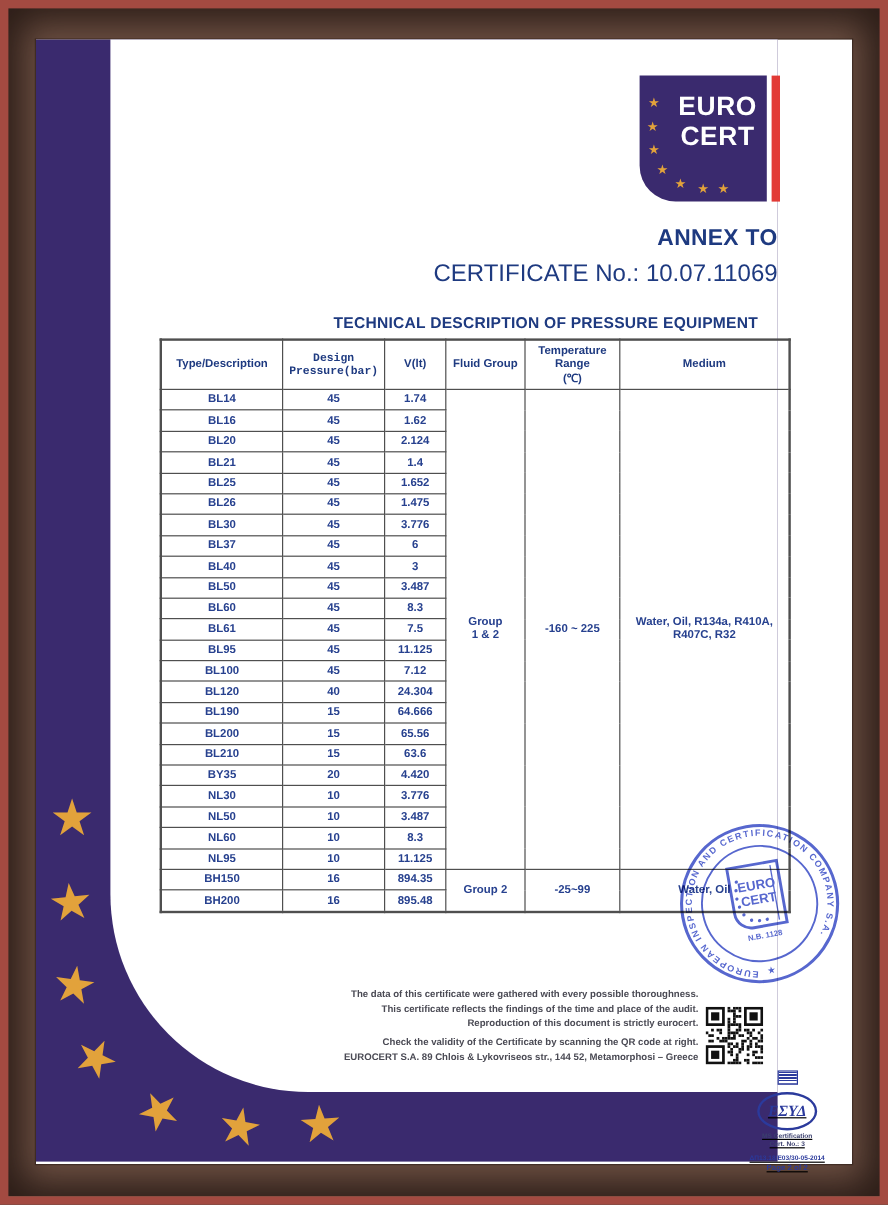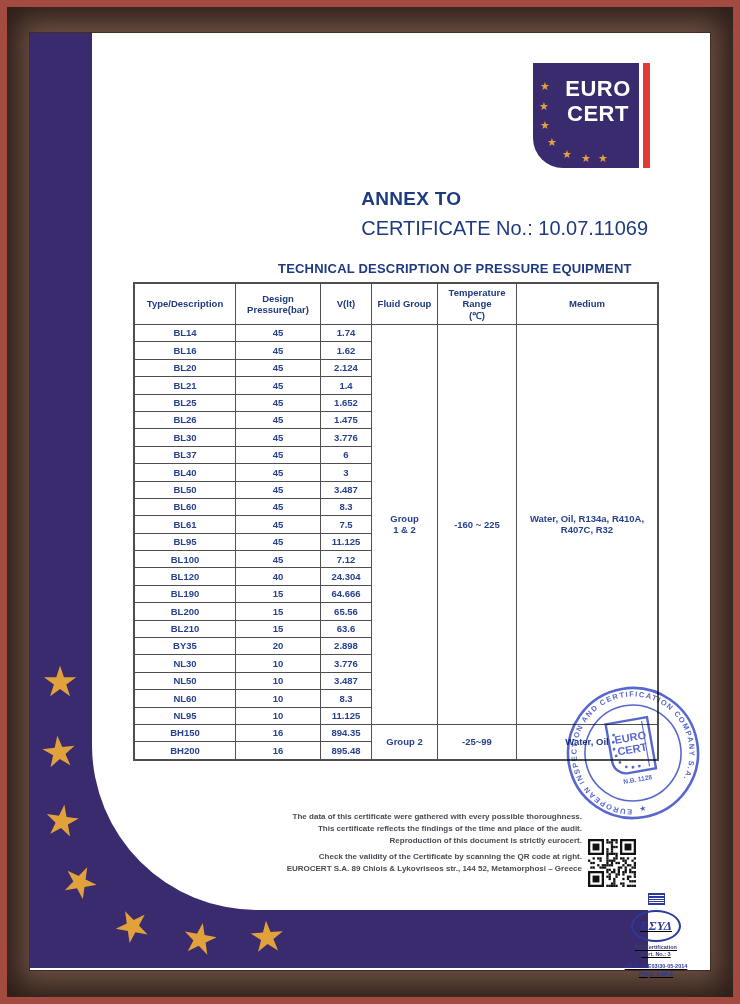--- a/index.html
+++ b/index.html
@@ -16,40 +16,40 @@
   .star{position:absolute;color:var(--gold);font-size:42px;line-height:42px;width:44px;
         text-align:center;}
   
   .logo{position:absolute;left:503px;top:30px;width:106px;height:105px;background:var(--purple);
         border-bottom-left-radius:30px;}
   .logo-text{position:absolute;left:28px;top:13px;width:74px;text-align:center;color:#fff;
              font-weight:bold;font-size:22px;line-height:25px;letter-spacing:.5px;}
   .logo-star{position:absolute;color:var(--gold);font-size:11px;line-height:11px;}
   .logo-bar{position:absolute;left:613px;top:30px;width:7px;height:105px;background:var(--red);}
   
-  .heads{position:absolute;right:62px;top:155px;color:var(--navy);}
+  .heads{position:absolute;right:62px;top:155px;text-align:right;color:var(--navy);}
   .annex{font-size:19px;font-weight:bold;letter-spacing:.3px;}
   .certno{font-size:20px;margin-top:7px;}
   .tbl-title{position:absolute;left:248px;top:228px;width:390px;text-align:left;
              color:var(--navy);font-size:13px;font-weight:bold;letter-spacing:.2px;}
   
   .tbl{position:absolute;left:103px;top:249px;border-collapse:collapse;table-layout:fixed;
        width:517px;}
   .tbl th,.tbl td{border:1px solid #4f4f4f;text-align:center;vertical-align:middle;
        color:var(--ink-table);font-weight:bold;font-size:9.5px;white-space:pre-line;
        padding:0;line-height:11.5px;}
   .tbl th{height:40px;color:var(--navy);}
   .tbl td{height:16.4px;}
   .tbl{border:2px solid #4f4f4f;}
   
   .stamp{position:absolute;left:533px;top:650px;width:140px;height:140px;opacity:.88;
          mix-blend-mode:multiply;}
   
   .foot{position:absolute;right:128px;text-align:right;color:var(--ink-foot);
-        font-size:8px;line-height:12px;font-weight:bold;}
+        font-size:8px;line-height:12px;font-weight:bold;margin-top:12px;}
   .qr{position:absolute;left:558px;top:806px;width:48px;height:48px;}
   
   .esyd{position:absolute;left:592px;top:858px;width:68px;text-align:center;text-decoration:underline;}
   .esyd-flag{display:inline-block;width:15px;height:10px;margin-bottom:1px;
       background:repeating-linear-gradient(180deg,#2b3a9c 0 1.2px,#fff 1.2px 2.3px);
       outline:1px solid #2b3a9c;}
   .esyd-oval{width:46px;height:28px;margin:1px auto 2px;border:2px solid #2b3a9c;
       border-radius:50%;color:#2b3a9c;font-style:italic;font-weight:bold;font-size:13px;
       line-height:27px;font-family:"Liberation Serif",serif;}
   .esyd-s{font-size:5.5px;line-height:6.5px;color:#3a3f6e;font-weight:bold;}
@@ -93,21 +93,21 @@
     <div class="annex">ANNEX TO</div>
     <div class="certno">CERTIFICATE No.: 10.07.11069</div>
   </div>
 
   <div class="tbl-title">TECHNICAL DESCRIPTION OF PRESSURE EQUIPMENT</div>
 
   <table class="tbl">
     <thead>
         <tr id="thead-row">
           <th style="width: 100px;">Type/Description</th>
-          <th style="width: 84px;">Design
+          <th style="width: 84px; font-family: Liberation Mono, monospace;">Design
 Pressure(bar)</th>
           <th style="width: 50px; margin-left: 32px;">V(lt)</th>
           <th style="width: 65px; margin-left: 24px;">Fluid Group</th>
           <th style="width: 78px;">Temperature
 Range
 (℃)</th>
           <th style="width: 140px;">Medium</th>
         </tr>
       </thead>
     <tbody id="tbody">
@@ -202,21 +202,21 @@
           <td>65.56</td>
         </tr>
         <tr>
           <td>BL210</td>
           <td>15</td>
           <td>63.6</td>
         </tr>
         <tr>
           <td>BY35</td>
           <td>20</td>
-          <td>2.898</td>
+          <td>4.420</td>
         </tr>
         <tr>
           <td>NL30</td>
           <td>10</td>
           <td>3.776</td>
         </tr>
         <tr>
           <td>NL50</td>
           <td>10</td>
           <td>3.487</td>

